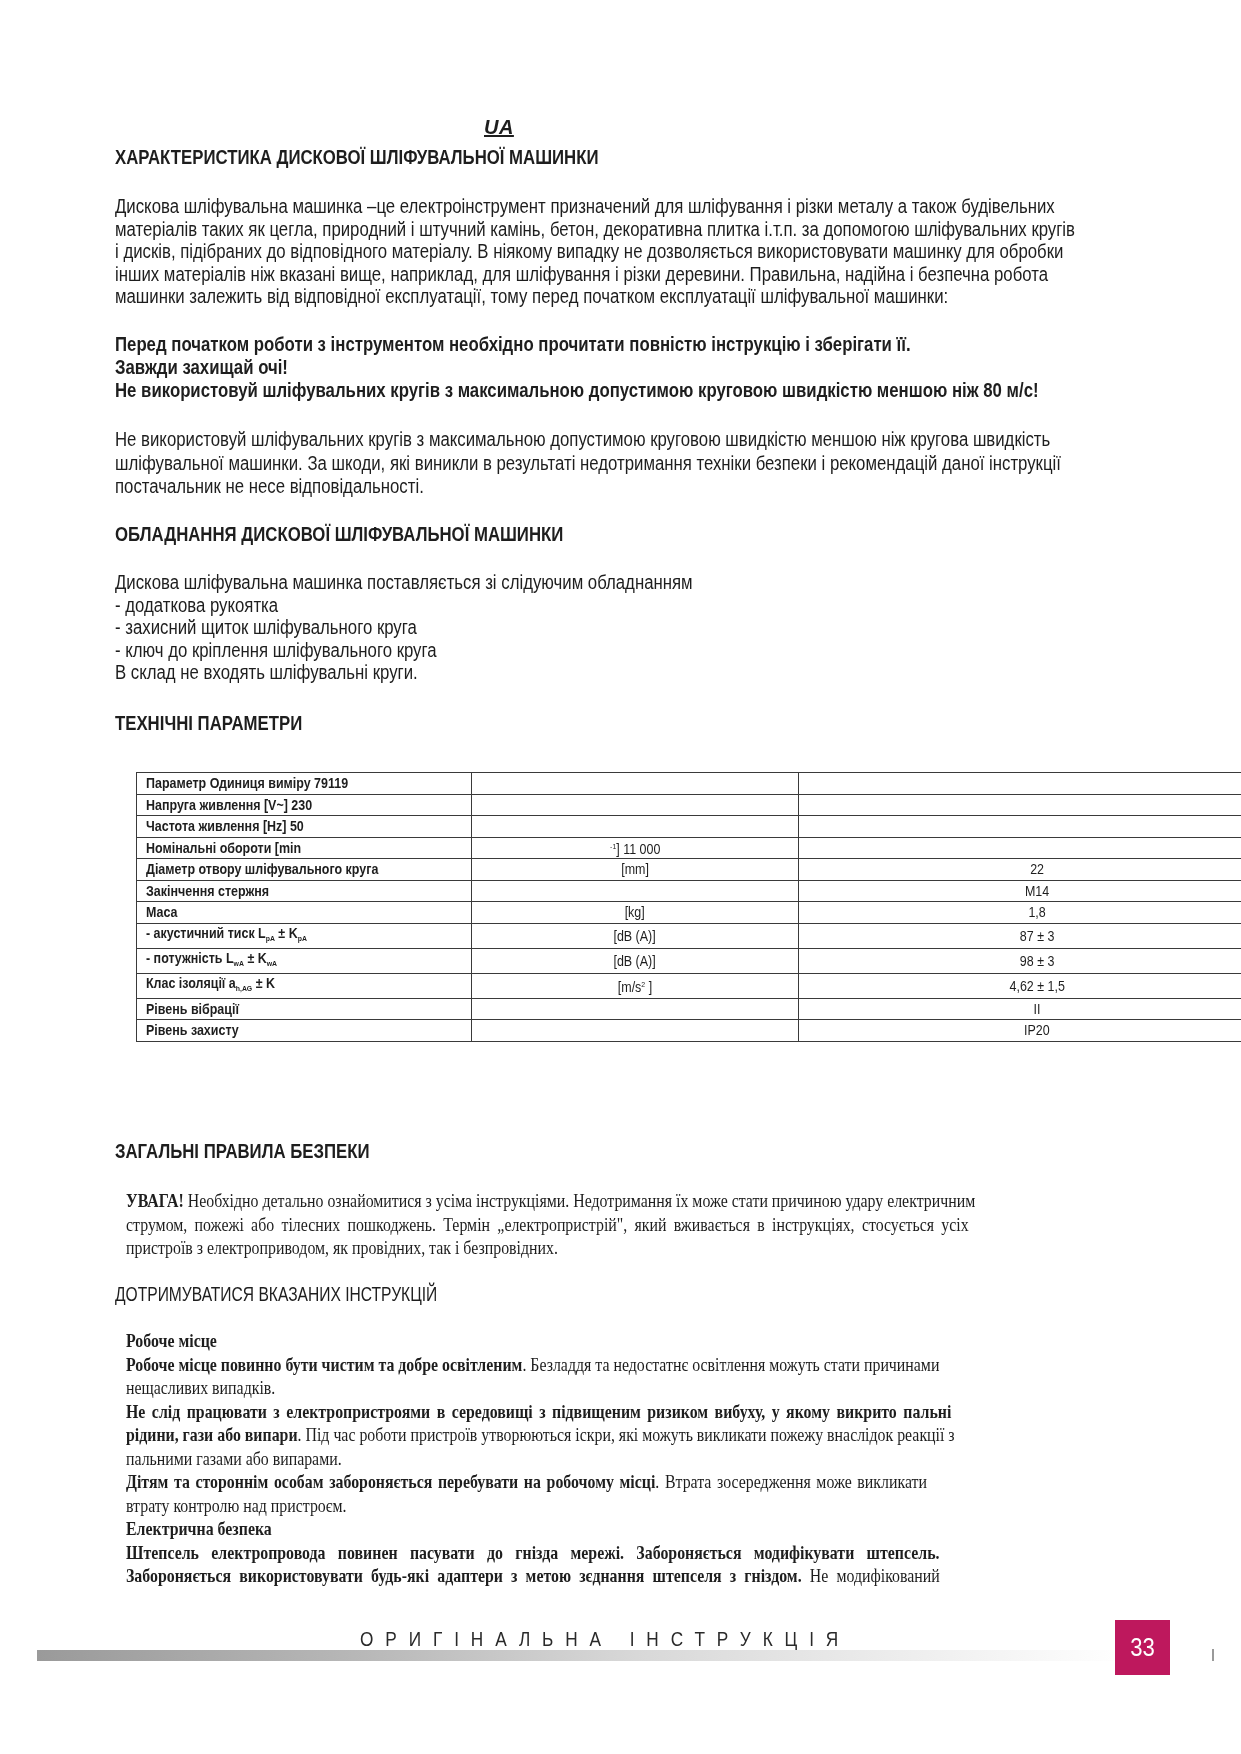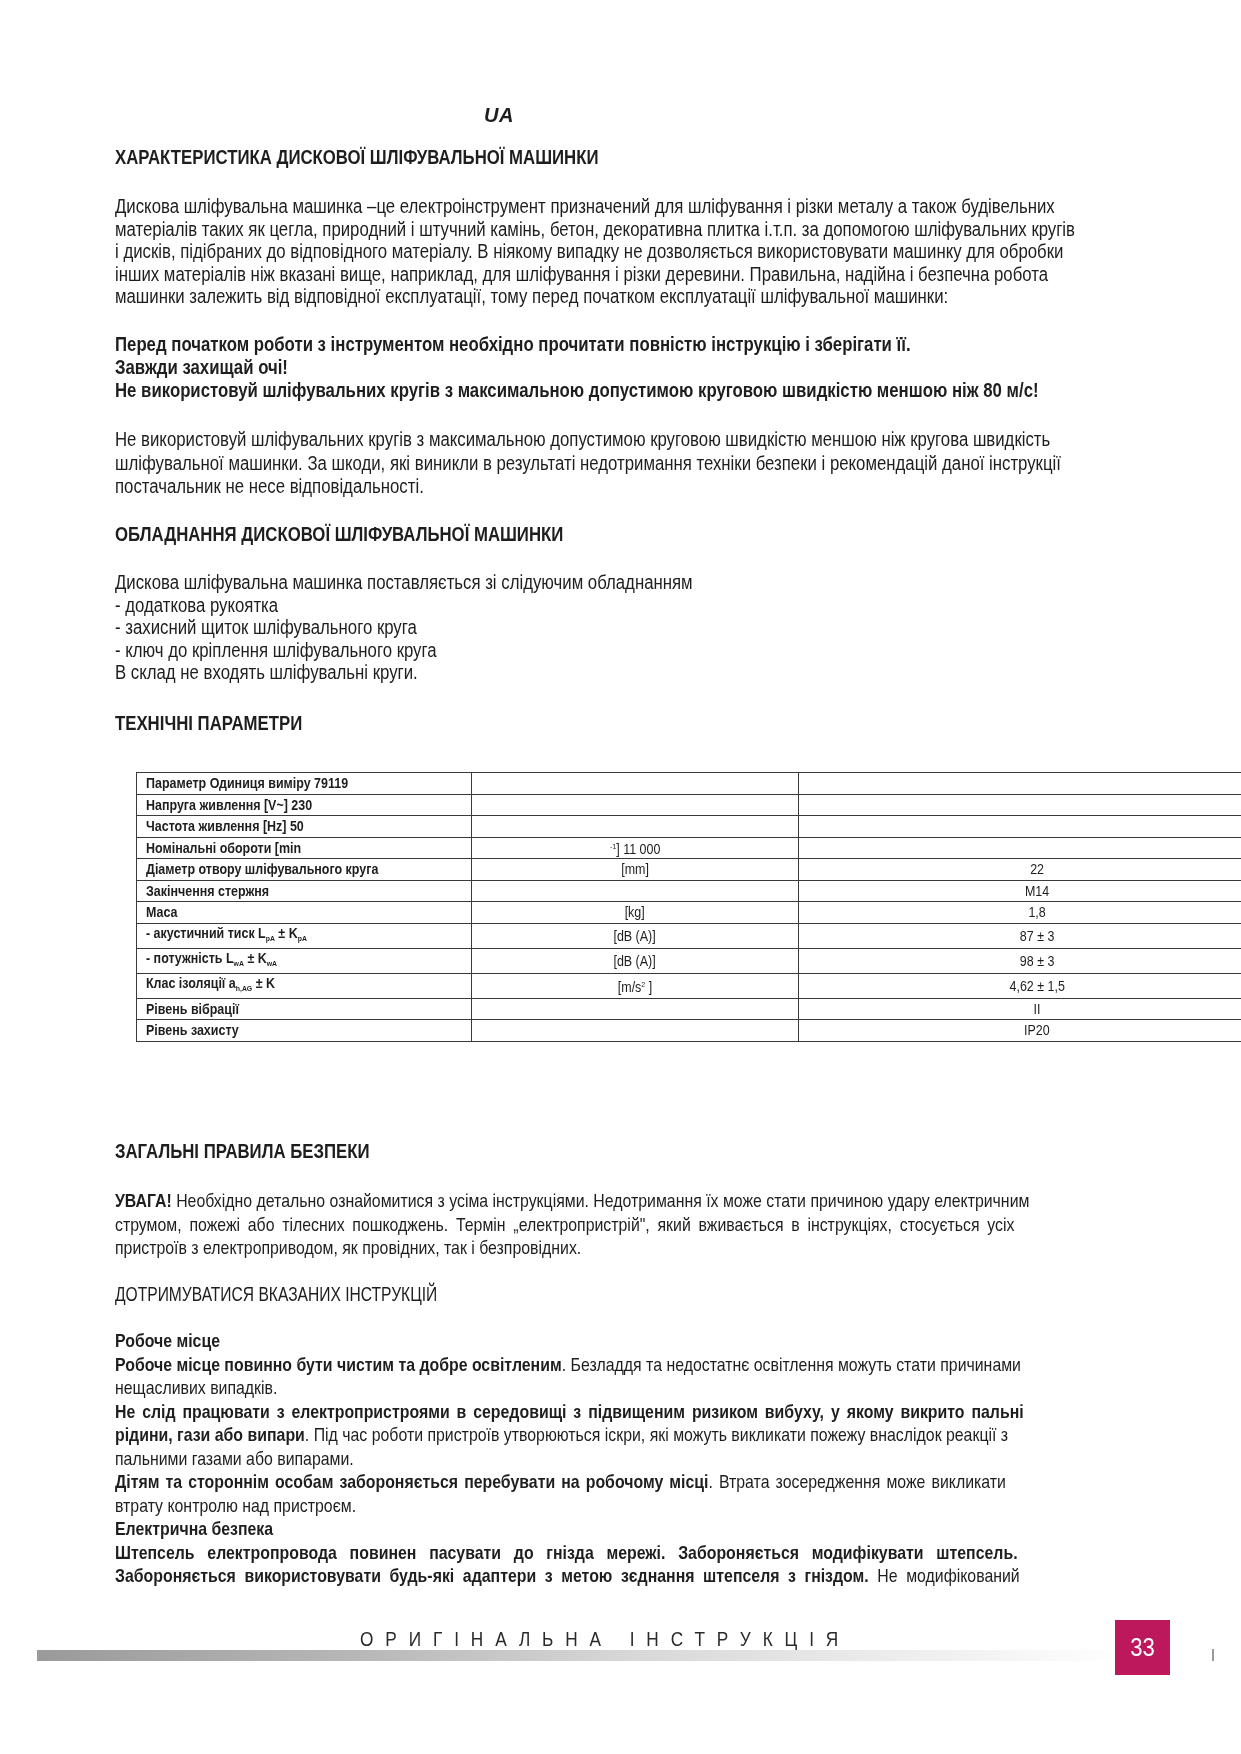--- a/index.html
+++ b/index.html
@@ -2,34 +2,34 @@
 <html><head>
   <meta charset="utf-8">
   <style>
     html, body { margin: 0; padding: 0; background: #ffffff; }
     body {
       width: 1241px; height: 1754px; position: relative; overflow: hidden;
       font-family: "Liberation Sans", sans-serif; color: #1e1e1e;
     }
     .page-content { position: absolute; left: 115px; top: 0; width: 1015px; }
     .lang-tag {
-      position: absolute; left: 484px; top: 104px;
-      font-size: 20px; font-weight: bold; font-style: italic; letter-spacing: 0.5px;
+      position: absolute; left: 484px; top: 116px;
+      font-size: 20px; font-weight: bold; font-style: italic; letter-spacing: 0.5px; text-decoration: underline;
     }
     .h {
       position: absolute; left: 0; font-size: 19.5px; font-weight: bold;
       transform: scaleX(0.86); transform-origin: left top; white-space: nowrap;
     }
     .p {
       position: absolute; left: 0; font-size: 19.5px; line-height: 23px;
       transform: scaleX(0.86); transform-origin: left top; white-space: nowrap;
     }
     .p .line { display: block; }
     .b { font-weight: bold; }
-    .justify-block { position: absolute; left: 0; width: 1015px; font-size: 19px; line-height: 23.5px; }
+    .justify-block { position: absolute; left: 11px; width: 1015px; font-size: 19px; line-height: 23.5px; font-family: Liberation Serif, serif; }
     .justify-block .jl {
       display: block; white-space: nowrap; transform: scaleX(0.835); transform-origin: left top;
     }
 
     
     .spec-table {
       position: absolute; left: 1px; top: 772px; width: 1140px;
       border-collapse: collapse; font-size: 14.5px; margin-left: 20px;
     }
     .spec-table td {

